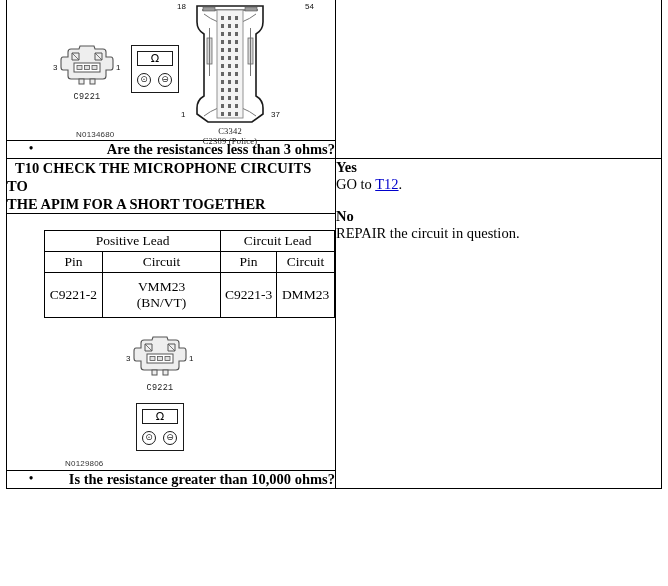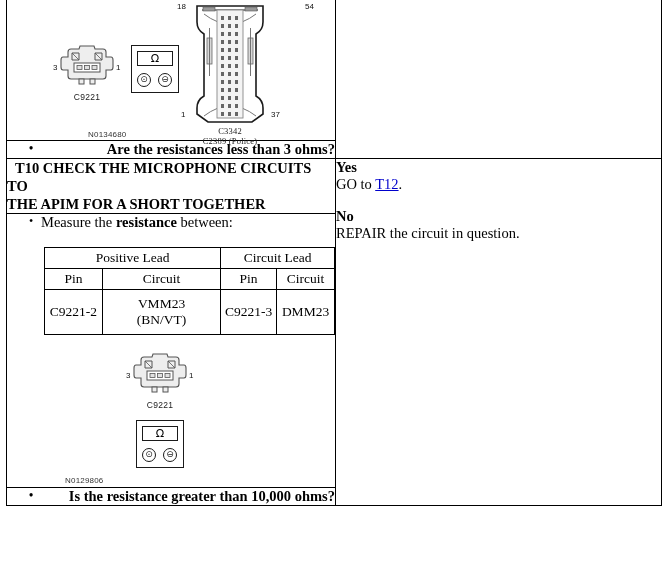--- a/index.html
+++ b/index.html
@@ -60,21 +60,21 @@
     position: absolute;
     width: 56px;
     height: 46px;
   }
   .conn9221 .label {
     position: absolute;
     left: 0;
     top: 47px;
     width: 56px;
     text-align: center;
-    font-family: Liberation Sans, sans-serif;
+    font-family: Liberation Mono, monospace;
     font-size: 8.5px;
     color: #222222;
     letter-spacing: .3px;
   }
   .pin-num {
     position: absolute;
     font-family: "Liberation Sans", "DejaVu Sans", sans-serif;
     font-size: 8px;
     color: #111111;
   }
@@ -319,21 +319,21 @@
                 <path d="M19.5 24 L19.5 72 M60.5 24 L60.5 72" stroke="#666666" stroke-width=".9"></path>
               </svg>
               <span class="pin-num" style="left:-13px; top:-2px;">18</span>
               <span class="pin-num" style="left:81px; top:-2px;padding-left:34px;">54</span>
               <span class="pin-num" style="left:-9px; top:106px;">1</span>
               <span class="pin-num" style="left:81px; top:106px;">37</span>
               <span class="clabel" style="top:122px;">C3342</span>
               <span class="clabel" style="top:132px;">C2389 (Police)</span>
             </div>
 
-            <span class="fig-id" style="left:57px; top:130px;padding-left:24px;">N0134680</span>
+            <span class="fig-id" style="left:45px; top:130px;padding-left:24px;">N0134680</span>
           </div>
         </td>
         <td rowspan="2">
             <div class="blank"></div>
           </td>
       </tr>
 
       <tr>
         <td class="qcell">
           <ul class="bullets">
@@ -355,21 +355,20 @@
           <div class="ans-gap"></div>
           <div>
             <div class="ans-label">No</div>
             <div>REPAIR the circuit in question.</div>
           </div>
         </td>
       </tr>
 
       <tr>
         <td class="measure-cell">
-          <div class="mline"><span>Measure the </span><b>resistance</b><span> between:</span></div>
 
           <table class="leadtable">
             <colgroup>
                 <col class="lt-c0">
                 <col class="lt-c1">
                 <col class="lt-c2">
                 <col class="lt-c3">
               </colgroup>
             <thead>
               <tr>

